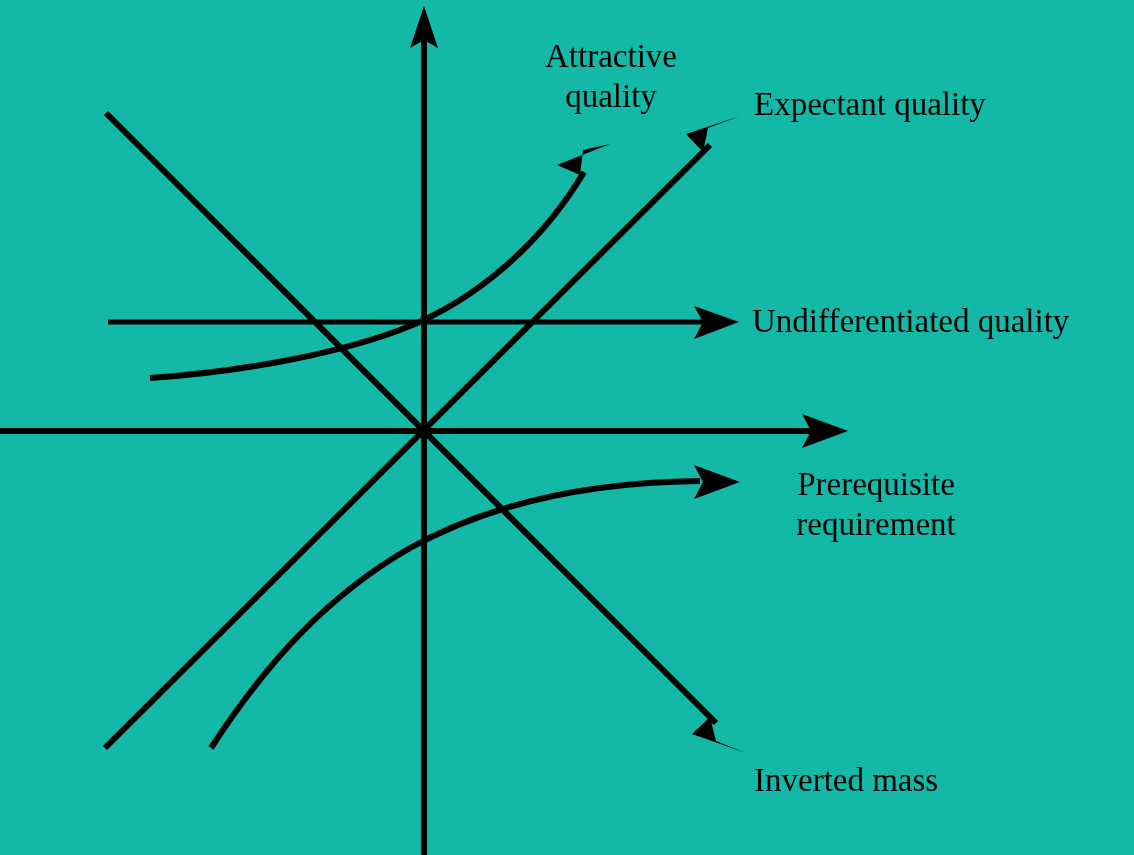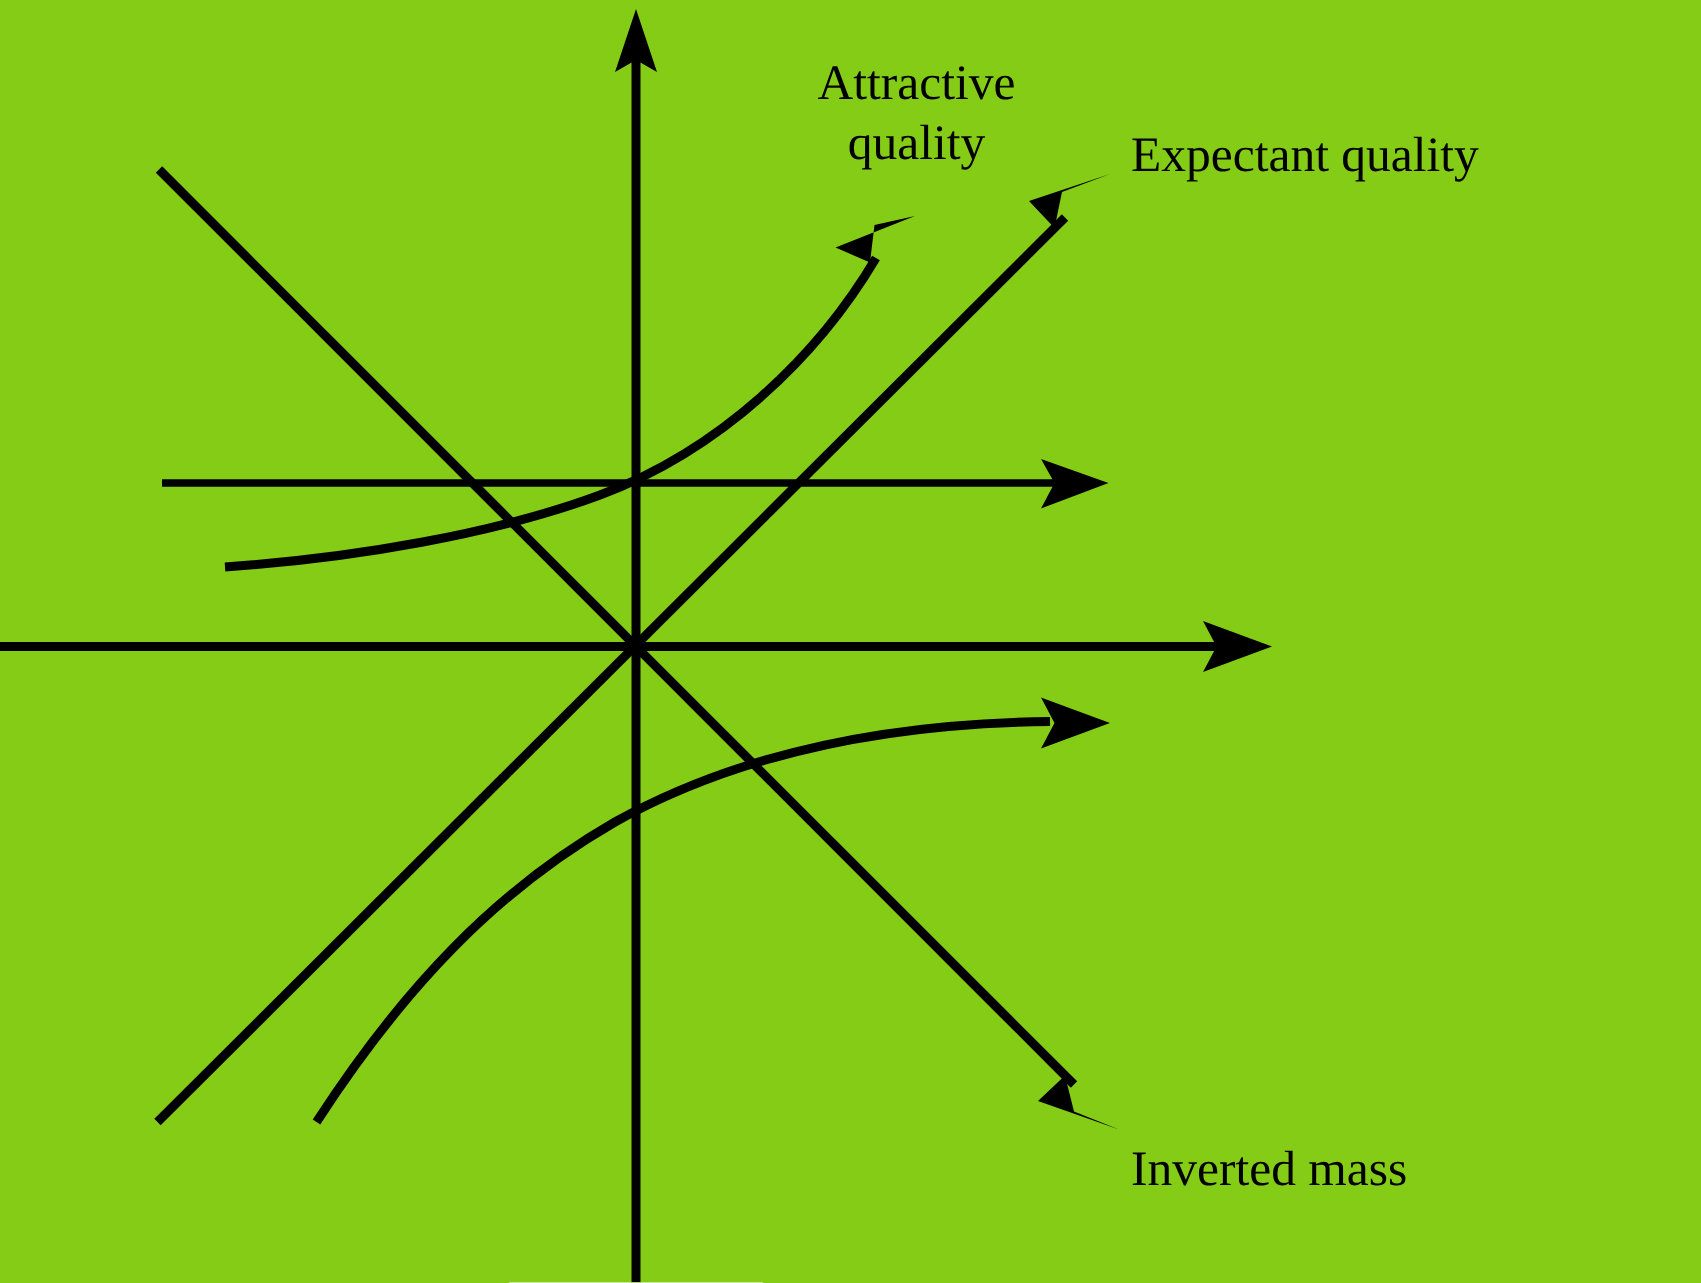--- a/index.html
+++ b/index.html
@@ -9,21 +9,21 @@
     background: #ffffff;
   }
   body {
     font-family: "Liberation Serif", "DejaVu Serif", serif;
     color: #000000;
   }
   #diagram-root {
     position: relative;
     width: 1134px;
     height: 855px;
-    background: #84cc16;
+    background: #14b8a6;
     overflow: hidden;
   }
   #kano-svg {
     position: absolute;
     left: 0;
     top: 0;
     width: 1134px;
     height: 855px;
     display: block;
   }
@@ -103,17 +103,20 @@
 
     <path class="curve-path" d="M211,748 C 268,660 330,594 410,548 C 500,498 602,482 700,481" stroke-width="6"></path>
     <polygon points="740,482 694,465 703,482 694,499" fill="#000000"></polygon>
   </svg>
 
   <div class="label label-attractive">Attractive
 quality</div>
 
   <div class="label label-expectant">Expectant quality</div>
 
+  <div class="label label-undifferentiated">Undifferentiated quality</div>
 
+  <div class="label label-prerequisite">Prerequisite
+requirement</div>
 
   <div class="label label-inverted">Inverted mass</div>
 
 </div>
 
 </body></html>

